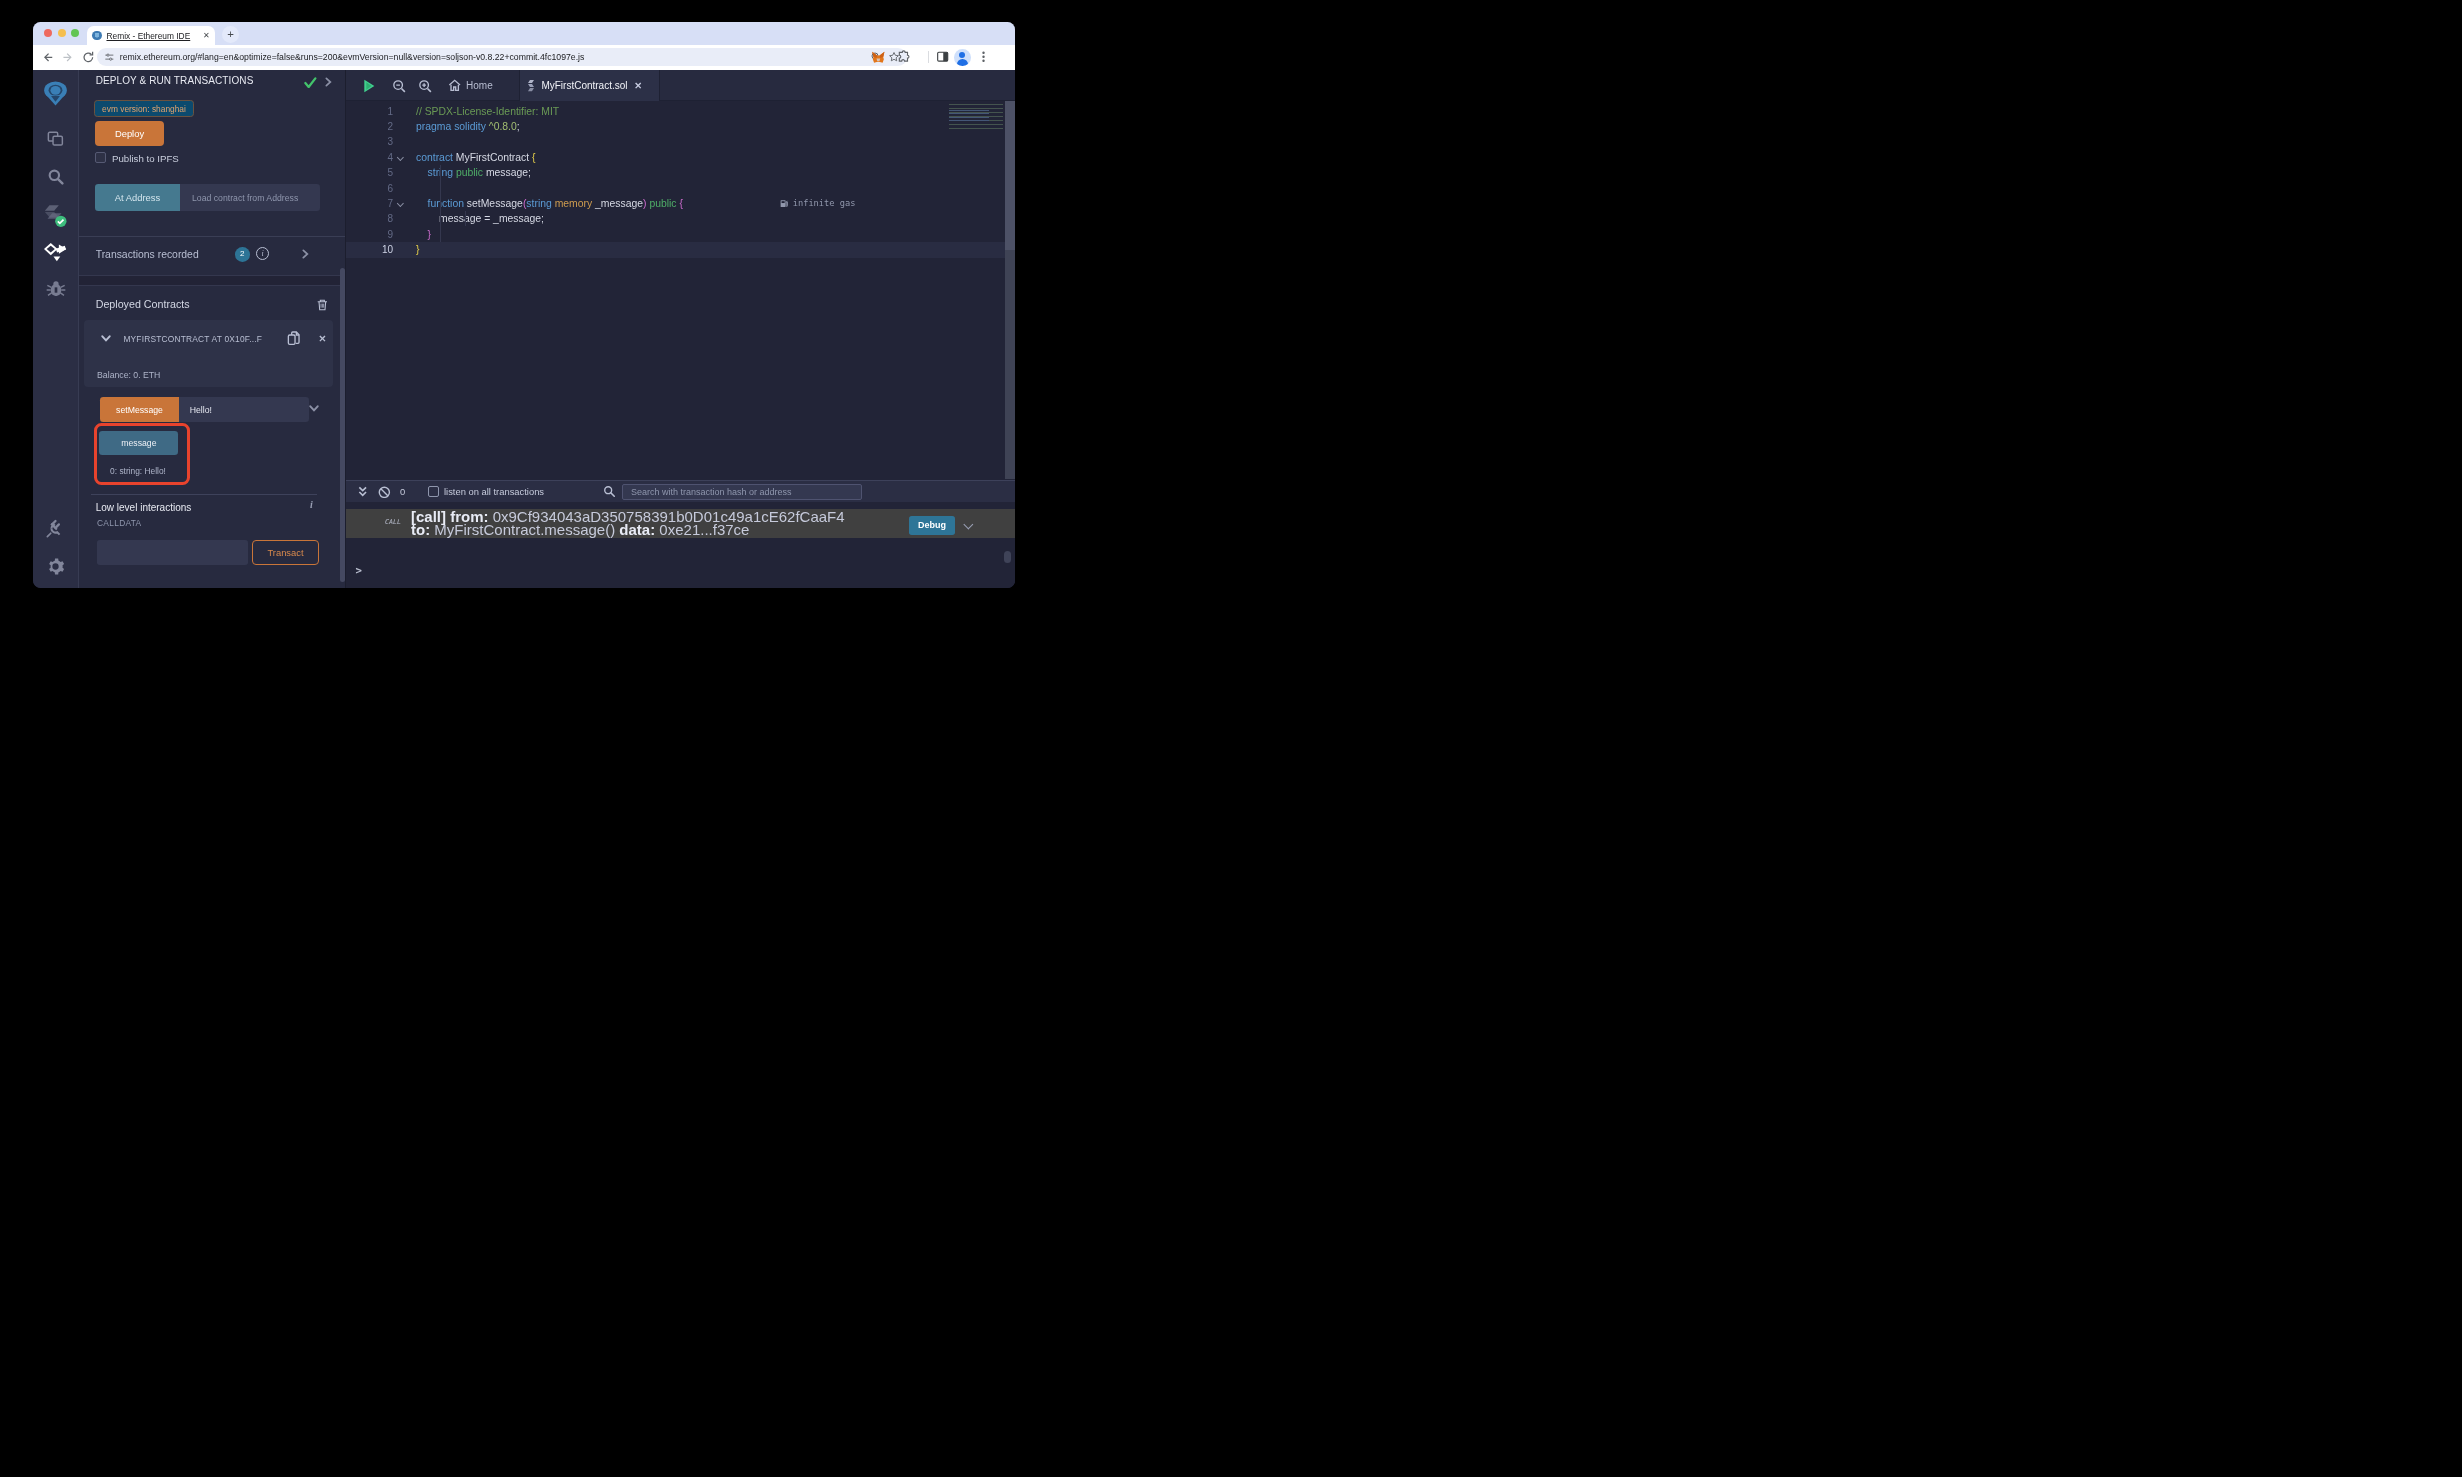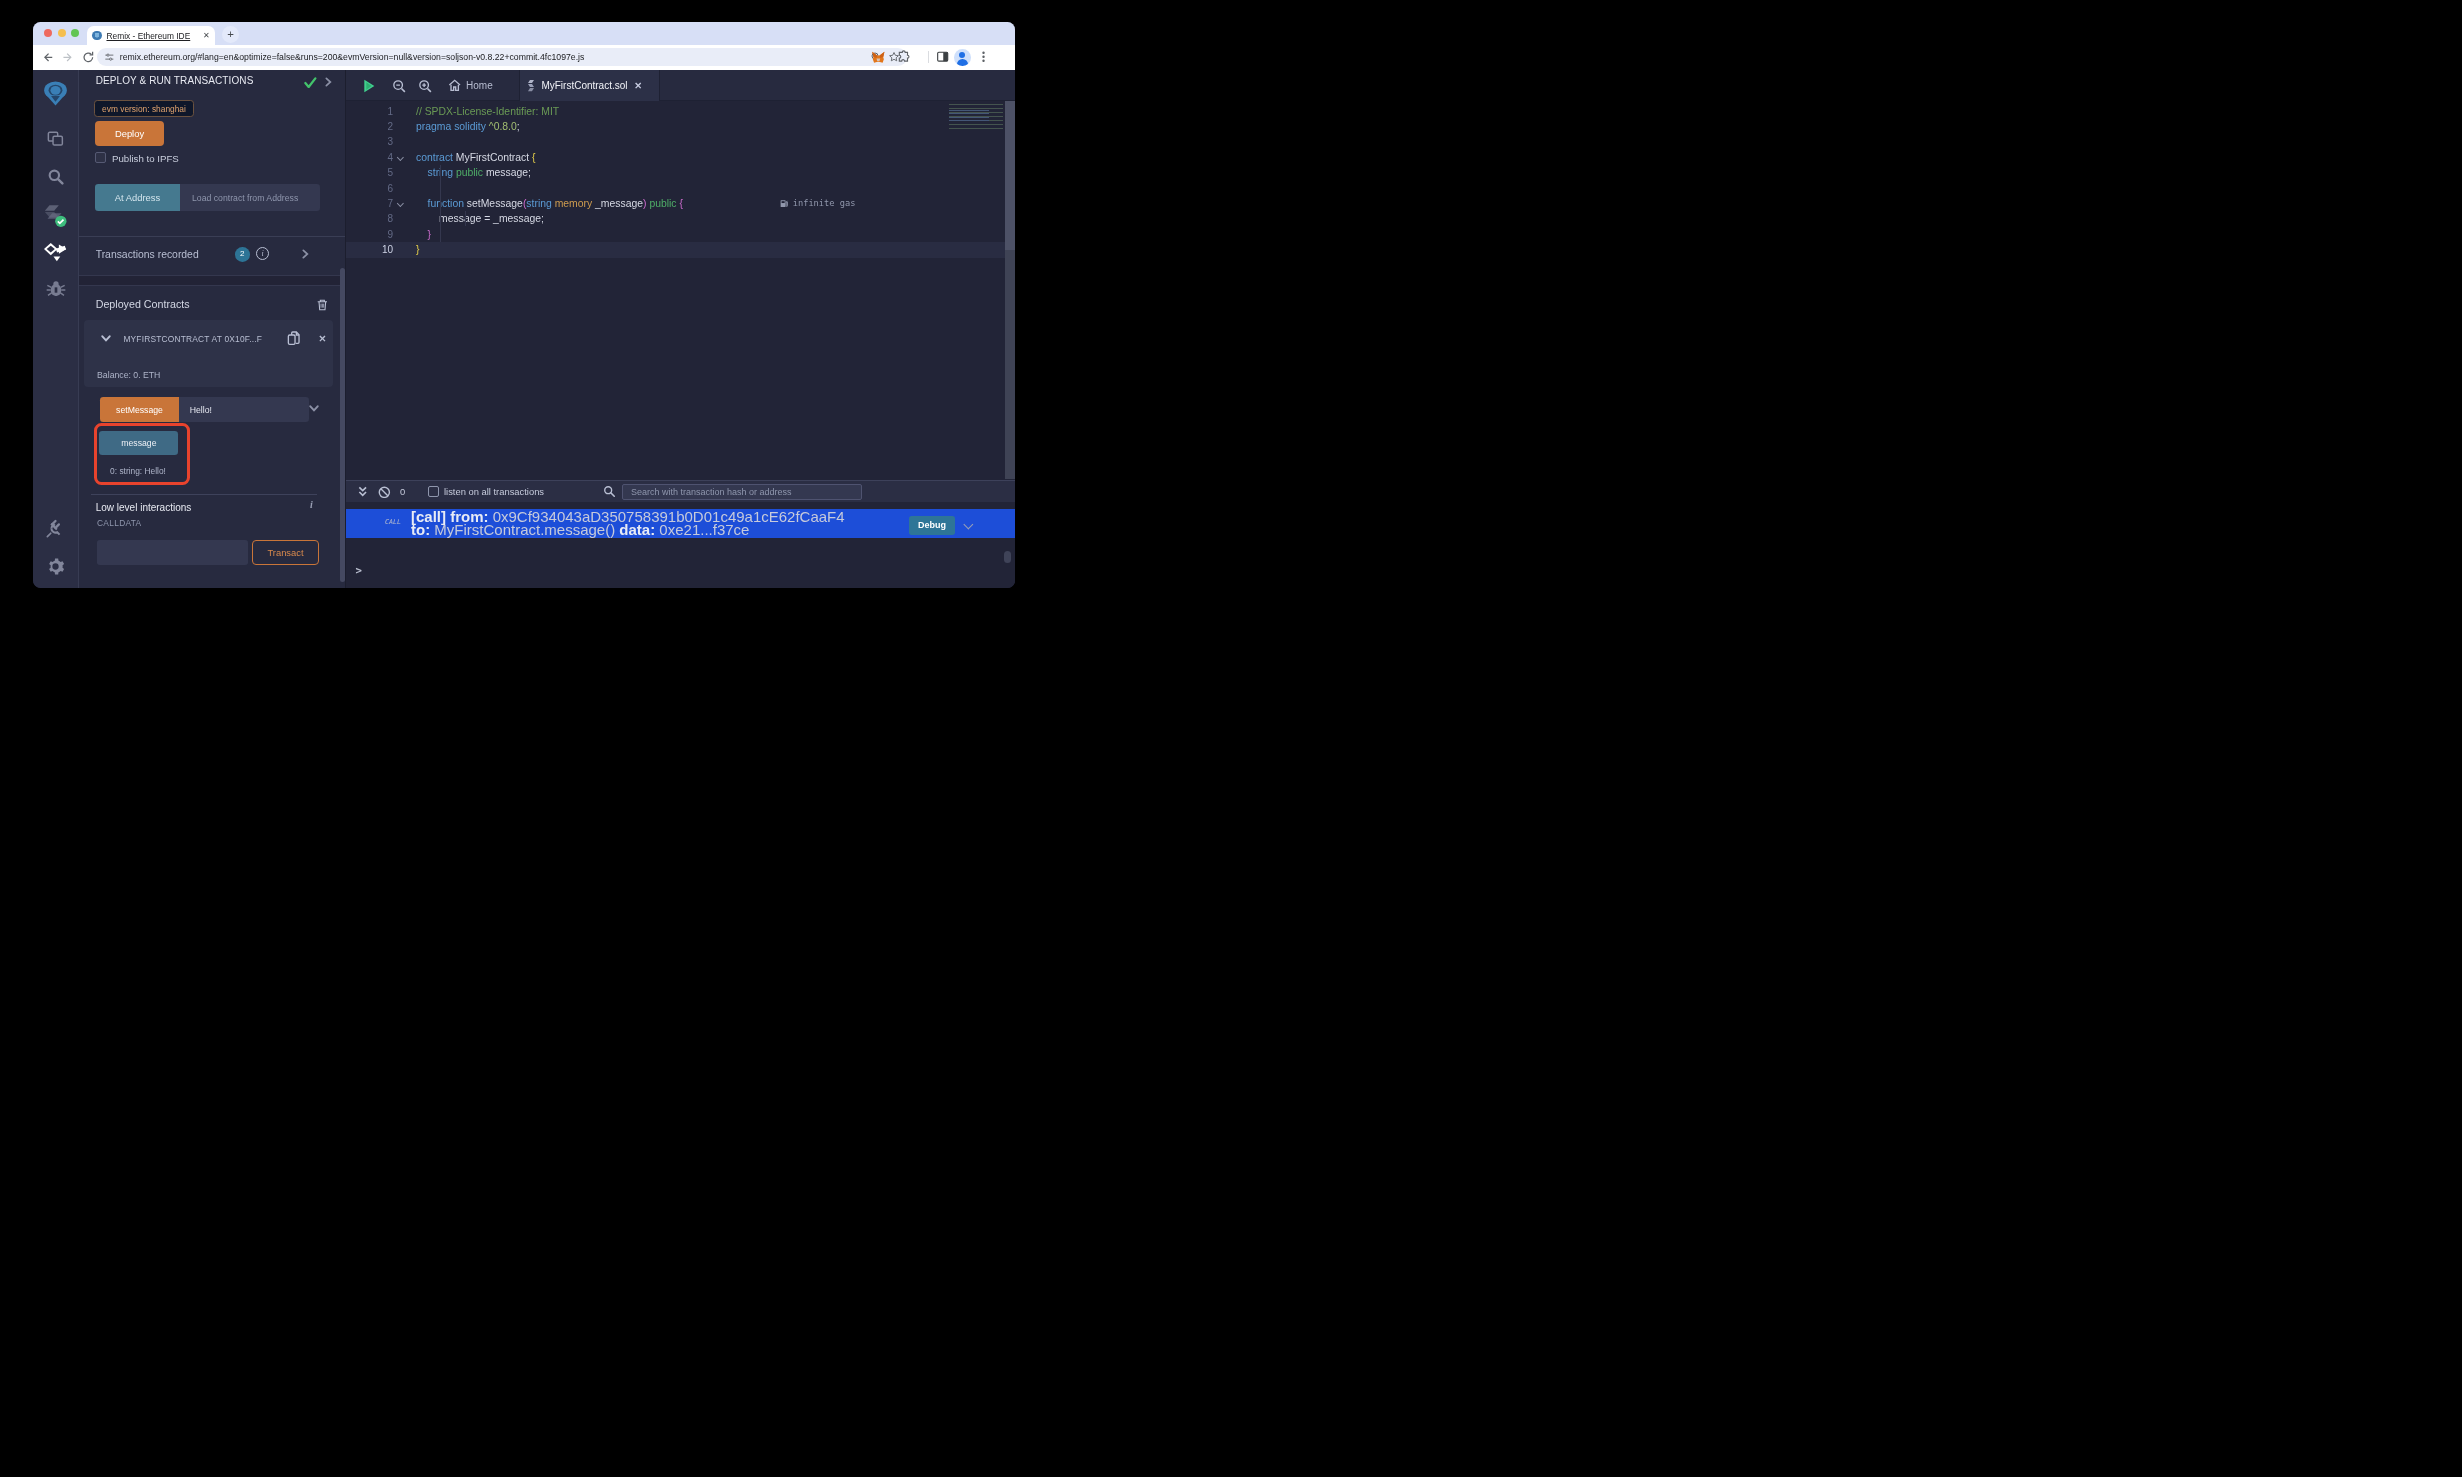--- a/index.html
+++ b/index.html
@@ -27,21 +27,21 @@
   .avatar:before{content:"";position:absolute;left:5.4px;top:3.3px;width:6px;height:6px;border-radius:50%;background:#1f6fe5;}
   .avatar:after{content:"";position:absolute;left:3px;top:10px;width:10.7px;height:8px;border-radius:5.4px 5.4px 0 0;background:#1f6fe5;}
   .kebab{position:absolute;left:949px;top:6px;width:2.7px;color:#5f6368;font-size:8.7px;line-height:4px;letter-spacing:0;}
 
   
   .app{position:absolute;left:0;top:48px;width:982px;height:519px;display:flex;background:#222437;}
   .rail{position:relative;width:46px;flex:none;background:#2b2e44;border-right:0.7px solid #383c53;}
   .rail .ric{position:absolute;left:0;width:100%;display:flex;justify-content:center;}
   .panel{position:relative;width:267px;flex:none;background:#272a3f;border-right:0.7px solid #1c1e2e;overflow:hidden;}
   .ptitle{position:absolute;left:16.7px;top:5.4px;font-size:10px;color:#e8eaf2;letter-spacing:0.1px;}
-  .evm-badge{position:absolute;left:15.4px;top:30px;padding:2.7px 6.7px;border:0.7px solid #6b523f;border-radius:3.3px;background:#0f172a;color:#e0a36e;font-size:8.4px;}
+  .evm-badge{position:absolute;left:15.4px;top:30px;padding:2.7px 6.7px;border:0.7px solid #6b523f;border-radius:3.3px;background:#0c4a6e;color:#e0a36e;font-size:8.4px;}
   .btn-deploy{position:absolute;left:16px;top:51px;width:69px;height:25px;background:#c97539;border:none;border-radius:4px;color:#fff;font-size:9.4px;}
   .chk{border:0.7px solid #565a74;background:#2e3146;border-radius:2px;}
   .pub-chk{position:absolute;left:16px;top:82px;width:11.4px;height:11.4px;}
   .pub-lbl{position:absolute;left:33px;top:83px;font-size:9.7px;color:#c9cedd;}
   .ataddr{position:absolute;left:16px;top:114px;width:225px;height:27px;display:flex;border-radius:3.3px;overflow:hidden;}
   .ataddr .b{width:85px;background:#45798f;color:#d4e6ee;font-size:9.4px;border:none;}
   .ataddr .i{flex:1;background:#343850;color:#8f96ad;font-size:8.7px;display:flex;align-items:center;padding-left:12px;}
   .div1{position:absolute;left:0;right:0;top:166px;height:0.7px;background:#3a3e55;}
   .txrow{position:absolute;left:0;top:175px;width:100%;height:21.4px;}
   .txlbl{position:absolute;left:16.7px;top:4px;font-size:10.4px;color:#b9bfd3;}
@@ -94,21 +94,21 @@
   .escroll .th{position:absolute;left:0;top:0;width:100%;height:149px;background:#4d5166;}
 
   
   .term{position:absolute;left:0;bottom:0;right:0;height:109px;background:#222437;border-top:1.3px solid #3d415a;}
   .ttool{position:relative;height:21.4px;background:#2b2e44;}
   .t-ic{position:absolute;top:4.7px;color:#b9bfd3;}
   .tcount{position:absolute;left:54px;top:4.7px;color:#c6cbdc;font-size:9.4px;}
   .tchk{position:absolute;left:82px;top:5.4px;width:10.7px;height:10.7px;border:1px solid #8f96ad;border-radius:2px;background:transparent;}
   .tlisten{position:absolute;left:98px;top:4.7px;color:#c6cbdc;font-size:9.4px;}
   .tsearch{position:absolute;left:276px;top:2.7px;width:240px;height:16px;background:#343850;border:0.7px solid #4f5370;border-radius:2px;color:#8f96ad;font-size:9px;line-height:15.4px;padding-left:8px;white-space:nowrap;overflow:hidden;}
-  .logrow{position:absolute;left:0;top:28px;width:100%;height:29px;background:#1d4ed8;text-decoration:underline;}
+  .logrow{position:absolute;left:0;top:28px;width:100%;height:29px;background:#404040;text-decoration:underline;}
   .call-tag{position:absolute;left:39px;top:8.7px;font-size:6.7px;font-style:italic;color:#b9bece;font-family:"DejaVu Sans Mono",monospace;}
   .loglines{position:absolute;left:65px;top:2px;font-family:"DejaVu Sans Mono",monospace;font-size:15px;line-height:12.7px;color:#c6cadb;white-space:pre;}
   .loglines b{color:#e8ebf5;font-weight:bold;}
   .btn-debug{position:absolute;left:563px;top:6.7px;width:46px;height:19.4px;background:#2e7597;border:none;border-radius:2.7px;color:#fff;font-size:9px;font-weight:bold;}
   .dchev{position:absolute;left:619px;top:12px;width:6.7px;height:6.7px;border-right:1.7px solid #9aa0b5;border-bottom:1.7px solid #9aa0b5;transform:rotate(45deg);}
   .tpill{position:absolute;right:4px;top:70px;width:7.4px;height:12px;border-radius:4px;background:#3f4358;}
   .prompt{position:absolute;left:9.4px;top:83px;font-family:"DejaVu Sans Mono",monospace;font-weight:bold;font-size:10.7px;color:#b9bece;}
 </style>
 </head>
 <body>

